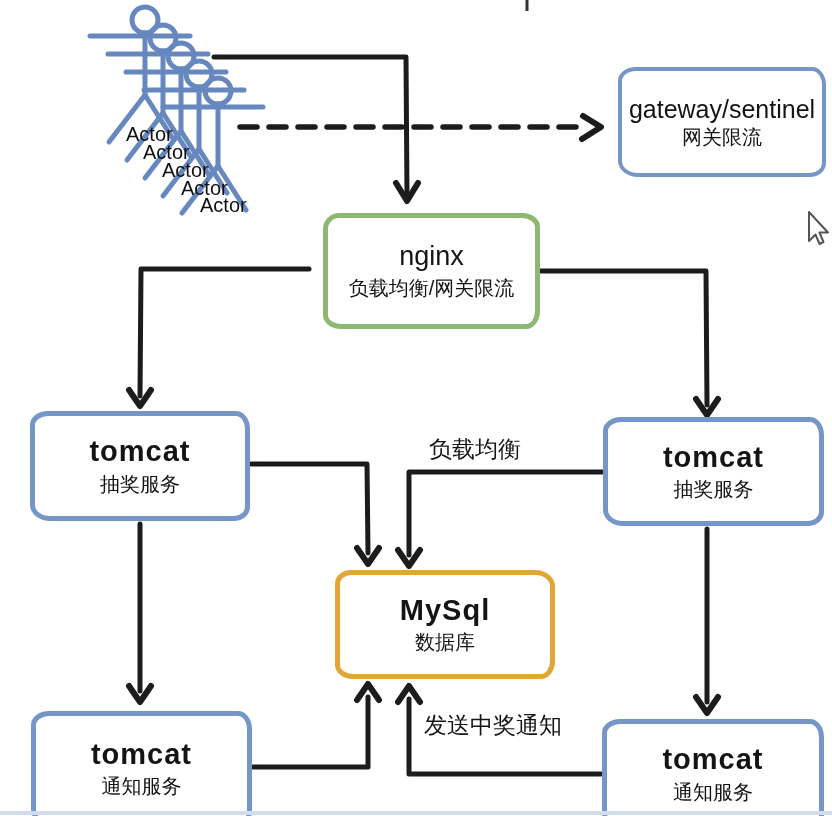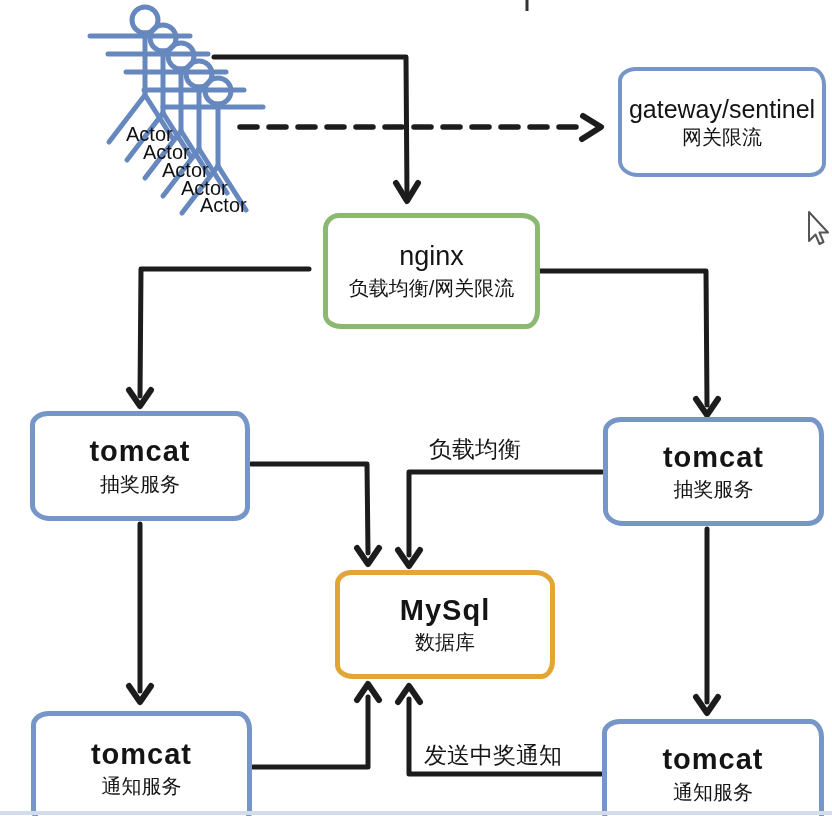--- a/index.html
+++ b/index.html
@@ -155,16 +155,16 @@
     <span class="t-hand">tomcat</span>
     <span class="t-cn">通知服务</span>
   </div>
 
   <div class="node blue" style="left:602px;top:719px;width:222px;height:110px;">
     <span class="t-hand">tomcat</span>
     <span class="t-cn">通知服务</span>
   </div>
 
   <span class="edge-label" style="left:429px;top:434px;">负载均衡</span>
-  <span class="edge-label" style="left:424px;top:740px;text-align:center;">发送中奖通知</span>
+  <span class="edge-label" style="left:424px;top:710px;text-align:center;">发送中奖通知</span>
 
   <div class="bottom-strip"></div>
 </div>
 
 </body></html>

